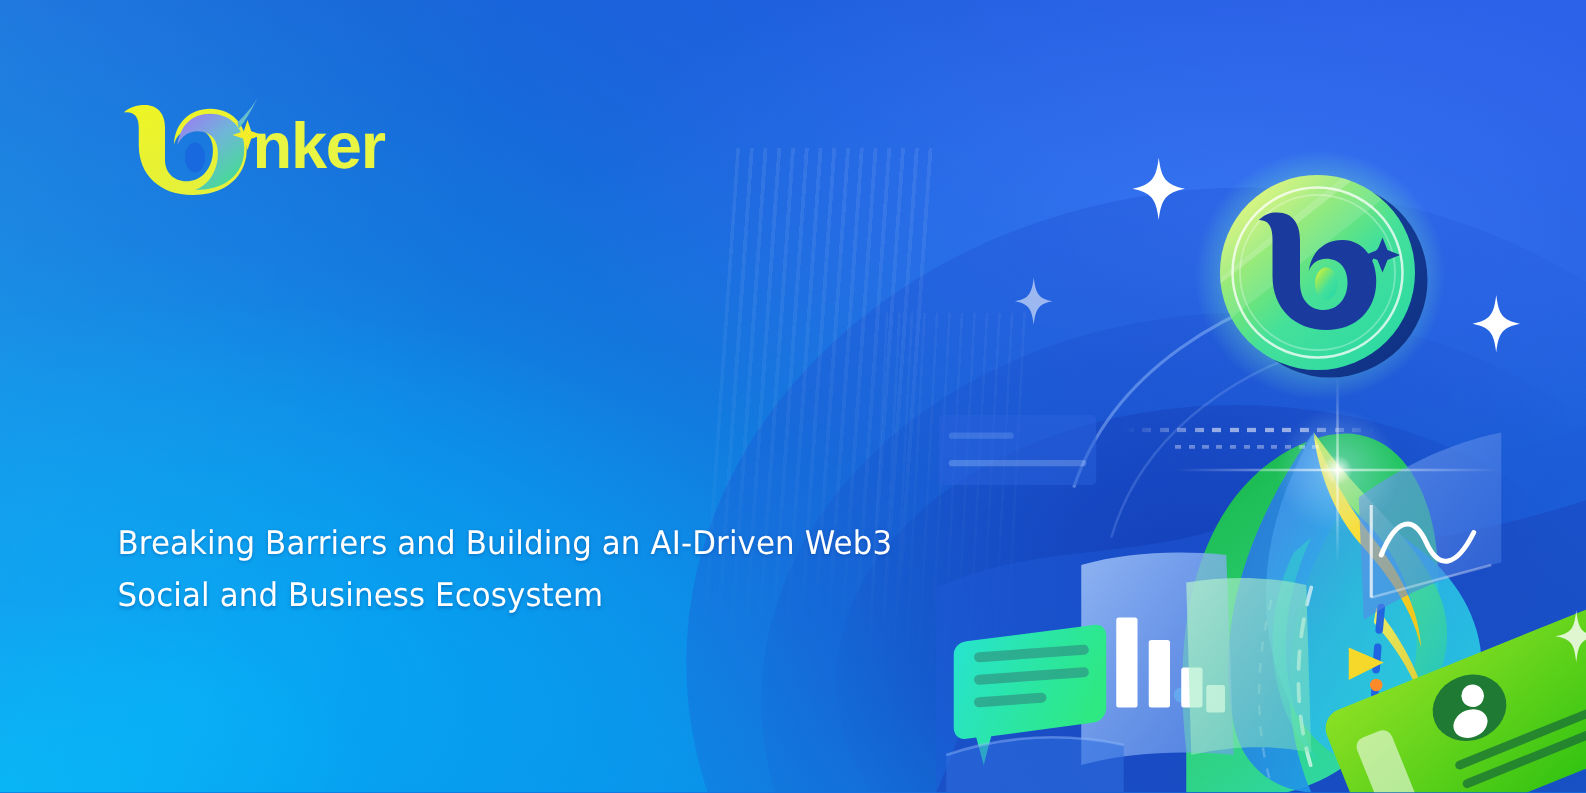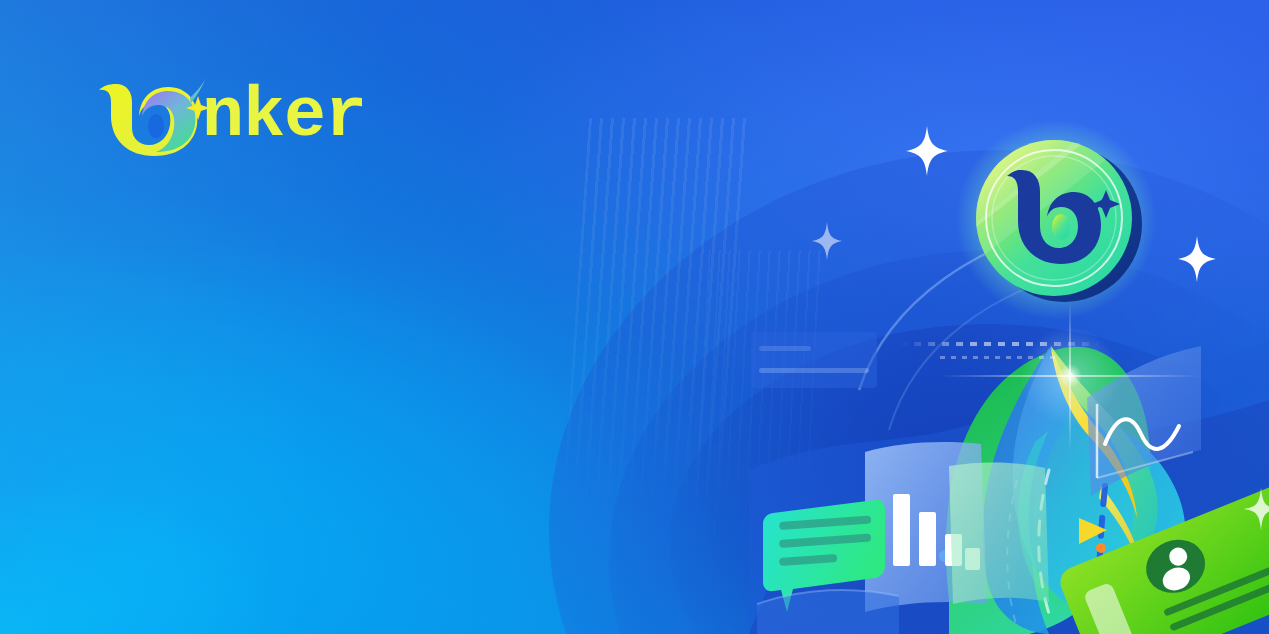--- a/index.html
+++ b/index.html
@@ -78,23 +78,23 @@
     pointer-events:none;
   }
 
   
   .logo {
     position:absolute; left:92px; top:78px;
     display:flex; align-items:center; height:78px;
   }
   .logo-mark { width:118px; height:78px; display:block; }
   .logo-word {
-    font-size:70px; font-weight:700; letter-spacing:-1px;
+    font-size:52px; font-weight:700; letter-spacing:-1px;
     color:#e8f542; line-height:1; margin-left:-8px;
-    font-family:Liberation Mono, monospace;
+    font-family:Liberation Sans, sans-serif;
     text-align:center;
   }
 
   
   .headline {
     position:absolute; left:94px; top:238px;
     width:900px;
   }
   .headline-line {
     font-family:"DejaVu Sans", sans-serif;
@@ -419,14 +419,18 @@
       <ellipse cx="64" cy="48" rx="8" ry="12" fill="#1868e0"></ellipse>
 
       <path d="M98,20 C106,12 111,6 114,0 C110,9 105,18 99,25 Z" fill="url(#gLogoO)"></path>
 
       <path d="M106,18 L109,27 L118,30 L109,33 L106,42 L103,33 L94,30 L103,27 Z" fill="#f5ec2a"></path>
     </svg>
     <span class="logo-word">nker</span>
   </div>
 
 
+  <div class="subtitle">
+    <div class="subtitle-line">Breaking Barriers and Building an AI-Driven Web3</div>
+    <div class="subtitle-line">Social and Business Ecosystem</div>
+  </div>
 
 </div>
 
 </body></html>

